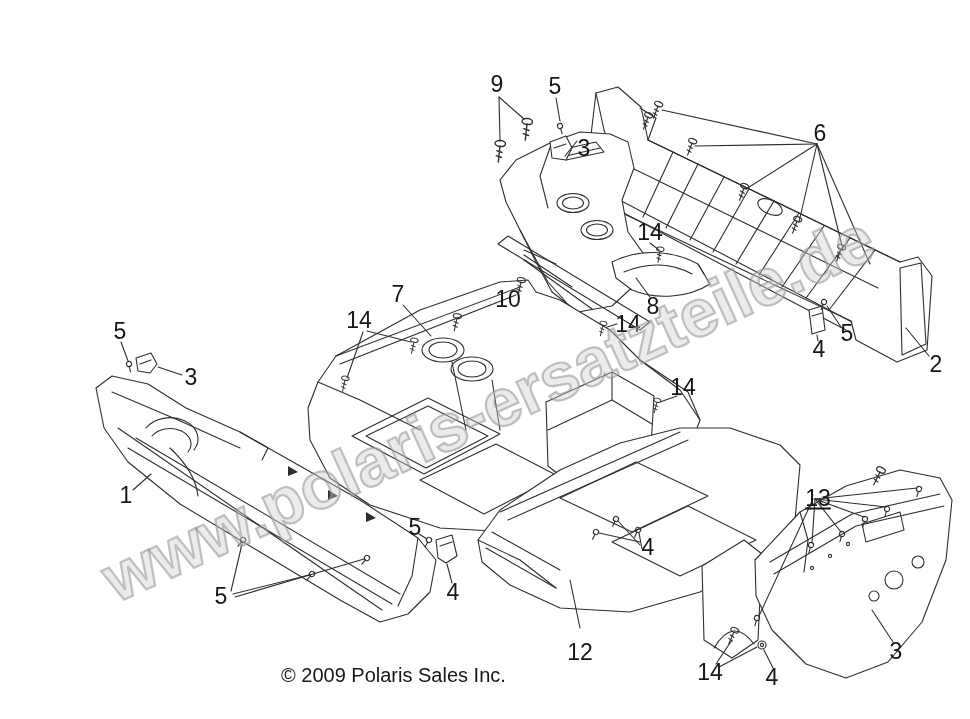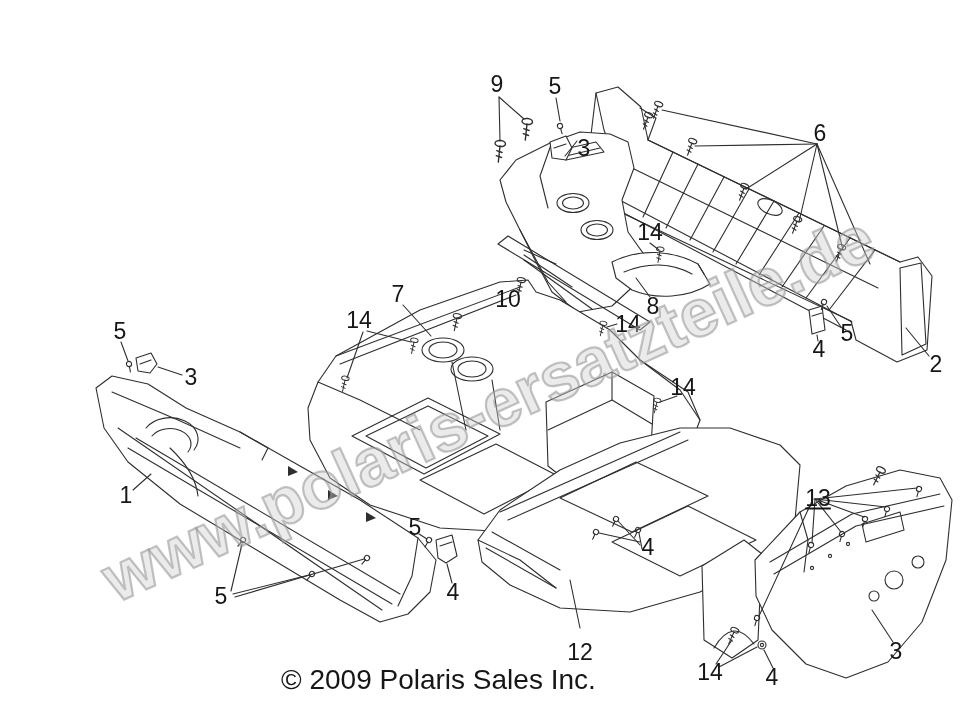--- a/index.html
+++ b/index.html
@@ -12,21 +12,21 @@
   svg .fd{fill:#2e2e2e;stroke:none;}
   svg .thin{stroke-width:0.8;}
   .callout{position:absolute;transform:translate(-50%,-50%);font-size:23px;color:#161616;
            line-height:1;user-select:none;}
   .watermark{position:absolute;left:488px;top:408px;white-space:nowrap;
      transform:translate(-50%,-50%) rotate(-24.5deg);
      font-size:67px;font-weight:bold;letter-spacing:0px;
      color:rgba(205,205,205,0.40);
      -webkit-text-stroke:2.2px rgba(145,145,145,0.55);
      pointer-events:none;}
-  .copyright{position:absolute;left:281px;top:664px;font-size:28px;color:#161616;}
+  .copyright{position:absolute;left:281px;top:664px;font-size:20px;color:#161616;}
 </style>
 </head>
 <body>
 
 <div id="stage">
 
   <svg width="970" height="719" viewBox="0 0 970 719">
     <defs>
       <g id="screw">
         <ellipse cx="0" cy="-2" rx="4.2" ry="2.4"></ellipse>

